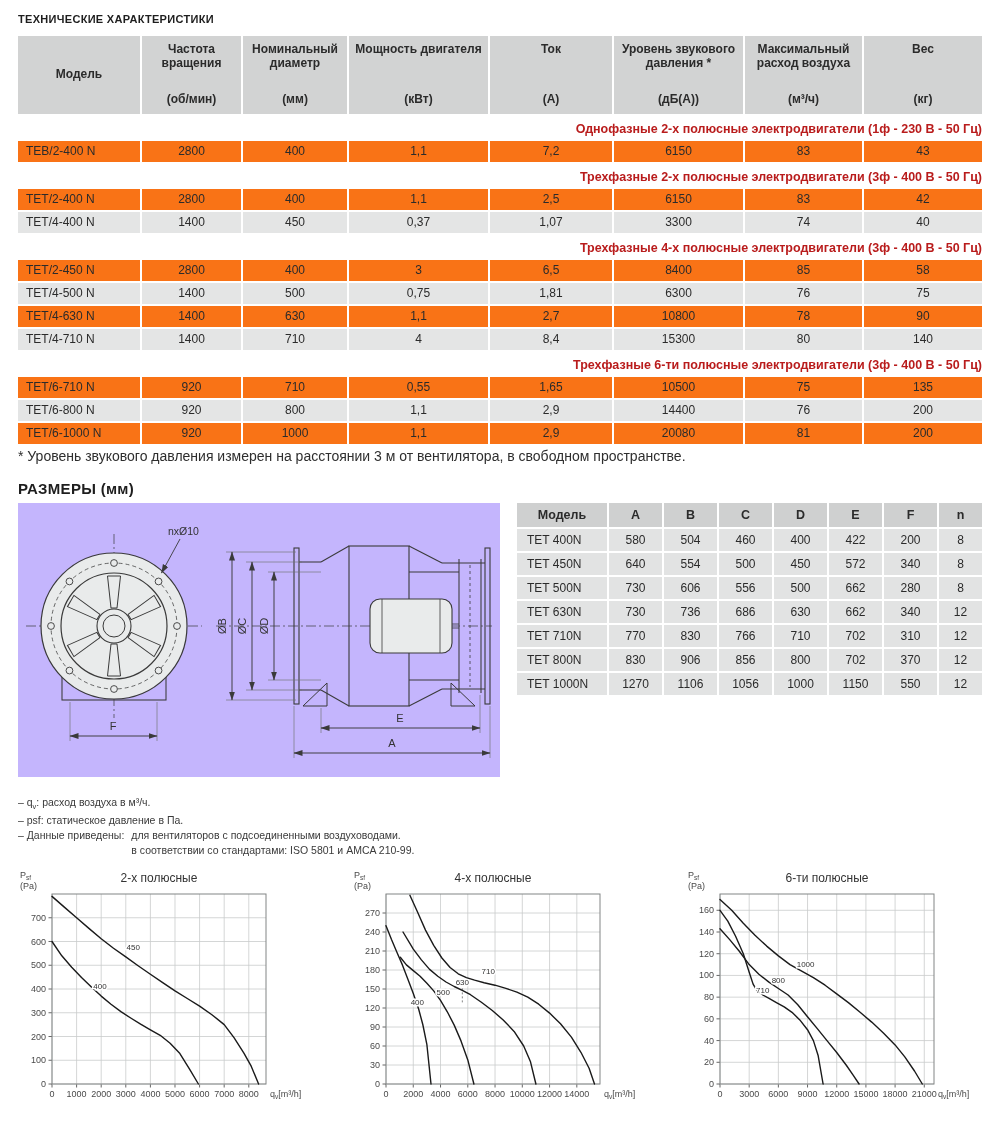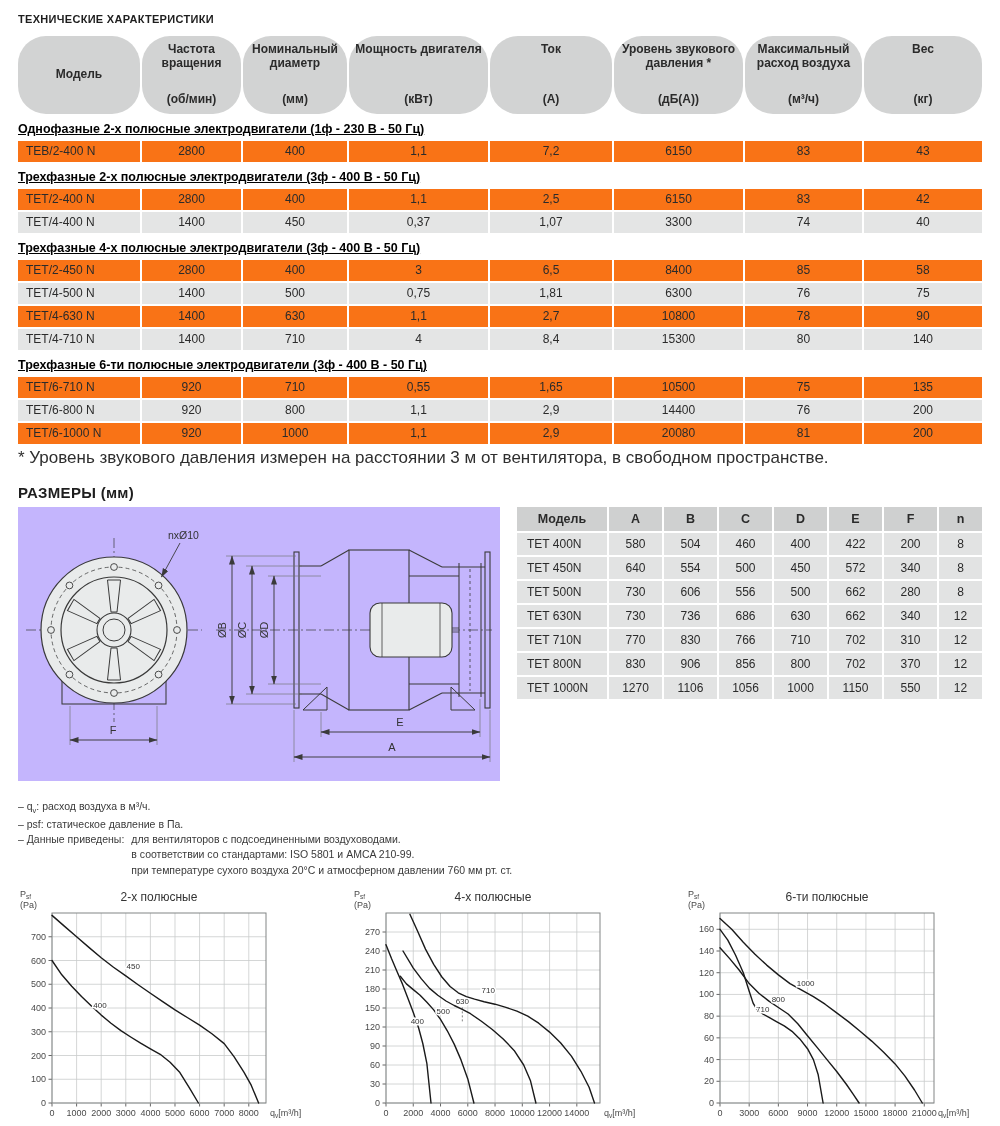--- a/index.html
+++ b/index.html
@@ -4,27 +4,27 @@
 <style>
   html,body{margin:0;padding:0;background:#fff;}
   body{font-family:"Liberation Sans",sans-serif;color:#2b2b2b;}
   .page{position:relative;width:1000px;height:1126px;background:#fff;overflow:hidden;margin:0 auto;}
   .title{font-size:11px;font-weight:bold;margin:0;padding:13px 0 0 18px;letter-spacing:.3px;color:#1e1e1e;}
   .h2{font-size:15px;font-weight:bold;margin:9px 0 6px 18px;letter-spacing:.3px;color:#1e1e1e;}
   
   .spec-grid{display:grid;grid-template-columns:122px 99px 104px 139px 122px 129px 117px 118px;
              column-gap:2px;row-gap:2px;margin:11px 18px 0 18px;}
   .sh{background:#d2d3d3;font-weight:bold;font-size:12px;line-height:1.15;display:flex;flex-direction:column;
-      justify-content:space-between;align-items:center;text-align:center;height:78px;padding:7px 3px;box-sizing:border-box;border-radius:28px;}
+      justify-content:space-between;align-items:center;text-align:center;height:78px;padding:7px 3px;box-sizing:border-box;}
   .sh.center{justify-content:center;}
-  .sec{grid-column:1/-1;background:#fff;font-weight:bold;font-size:12.5px;text-align:left;padding:5px 0 2px;line-height:16px;color:#000000;text-decoration:underline;}
+  .sec{grid-column:1/-1;background:#fff;font-weight:bold;font-size:12.5px;text-align:right;padding:5px 0 2px;line-height:16px;color:#b91c1c;}
   .cell{background:#e4e5e5;font-size:12px;height:21px;line-height:21px;text-align:center;overflow:hidden;}
   .cell.dark{background:#f97316;}
   .cell.model{text-align:left;padding-left:8px;}
-  .footnote{margin:4px 0 16px 18px;font-size:17px;color:#2e2e2e;}
+  .footnote{margin:4px 0 16px 18px;font-size:14px;color:#2e2e2e;}
   
   .dim-row{display:flex;margin:6px 18px 0 18px;gap:17px;}
   .drawing-panel{width:482px;height:274px;background:#c4b5fd;flex:0 0 auto;}
   .dim-grid{display:grid;grid-template-columns:90px 53px 53px 53px 53px 53px 53px 43px;column-gap:2px;row-gap:2px;
             width:465px;height:192px;align-content:start;flex:0 0 auto;}
   .dh{background:#cfd0d0;font-weight:bold;font-size:12.5px;height:24px;line-height:24px;text-align:center;}
   .dc{background:#e2e3e3;font-size:12px;height:22px;line-height:22px;text-align:center;}
   .dc.model{text-align:left;padding-left:10px;}
   
   .notes{margin:18px 0 0 18px;font-size:10.5px;line-height:1.45;color:#3a3a3a;}
@@ -332,21 +332,20 @@
   </div>
 
   <div class="notes" id="notesBlock">
       <div><span>– q</span><span class="sub">v</span><span>: расход воздуха в м³/ч.</span></div>
       <div><span>– psf: статическое давление в Па.</span></div>
       <div class="nrow">
         <span class="nlabel">– Данные приведены:</span>
         <div>
           <div>для вентиляторов с подсоединенными воздуховодами.</div>
           <div>в соответствии со стандартами: ISO 5801 и AMCA 210-99.</div>
-          <div>при температуре сухого воздуха 20°C и атмосферном давлении 760 мм рт. ст.</div>
         </div>
       </div>
     </div>
 
   <div class="charts" id="chartsRow">
       <svg width="312" height="256" viewBox="0 0 312 256">
         <line x1="42" y1="27" x2="42" y2="217" stroke="#c9cccc" stroke-width="0.8"></line>
         <line x1="42" y1="217" x2="42" y2="220.5" stroke="#555" stroke-width="0.9"></line>
         <text x="42" y="230" text-anchor="middle" class="tick">0</text>
         <line x1="66.59770114942529" y1="27" x2="66.59770114942529" y2="217" stroke="#c9cccc" stroke-width="0.8"></line>

